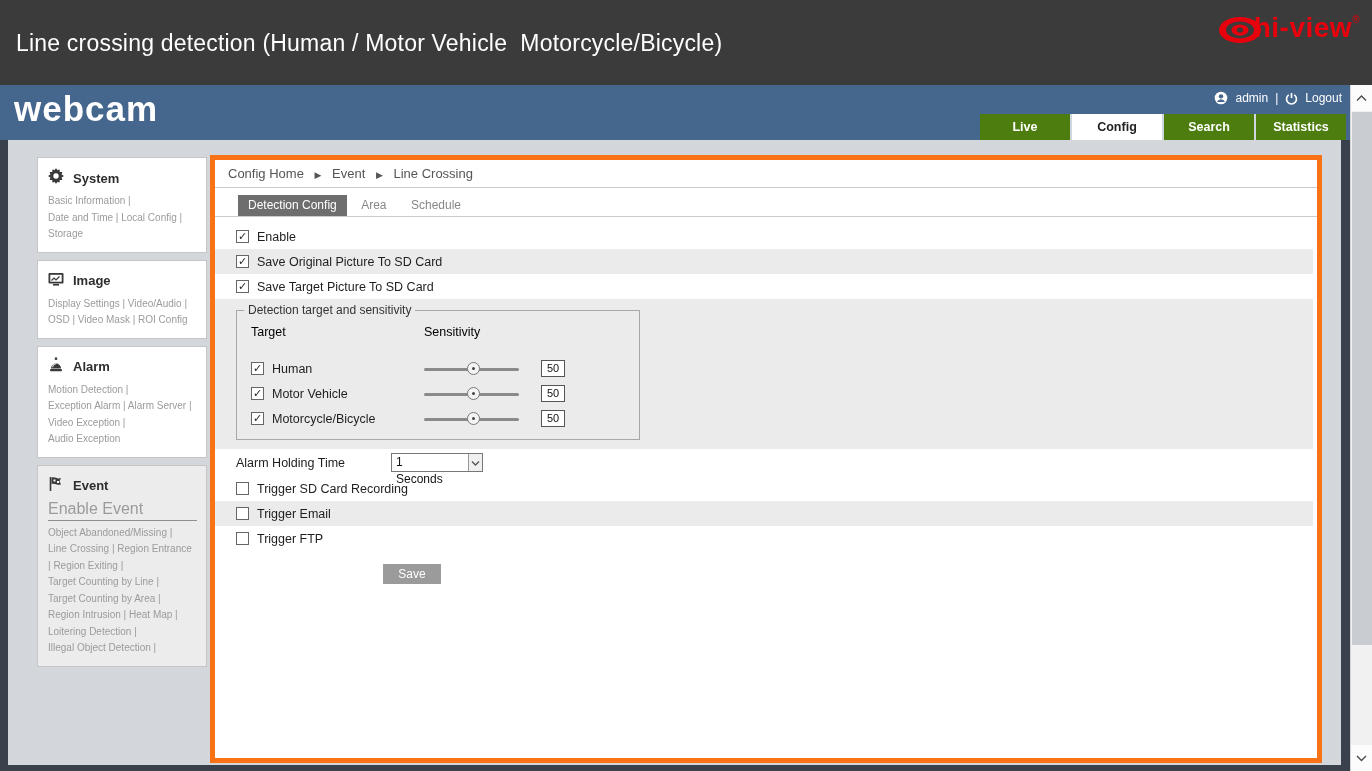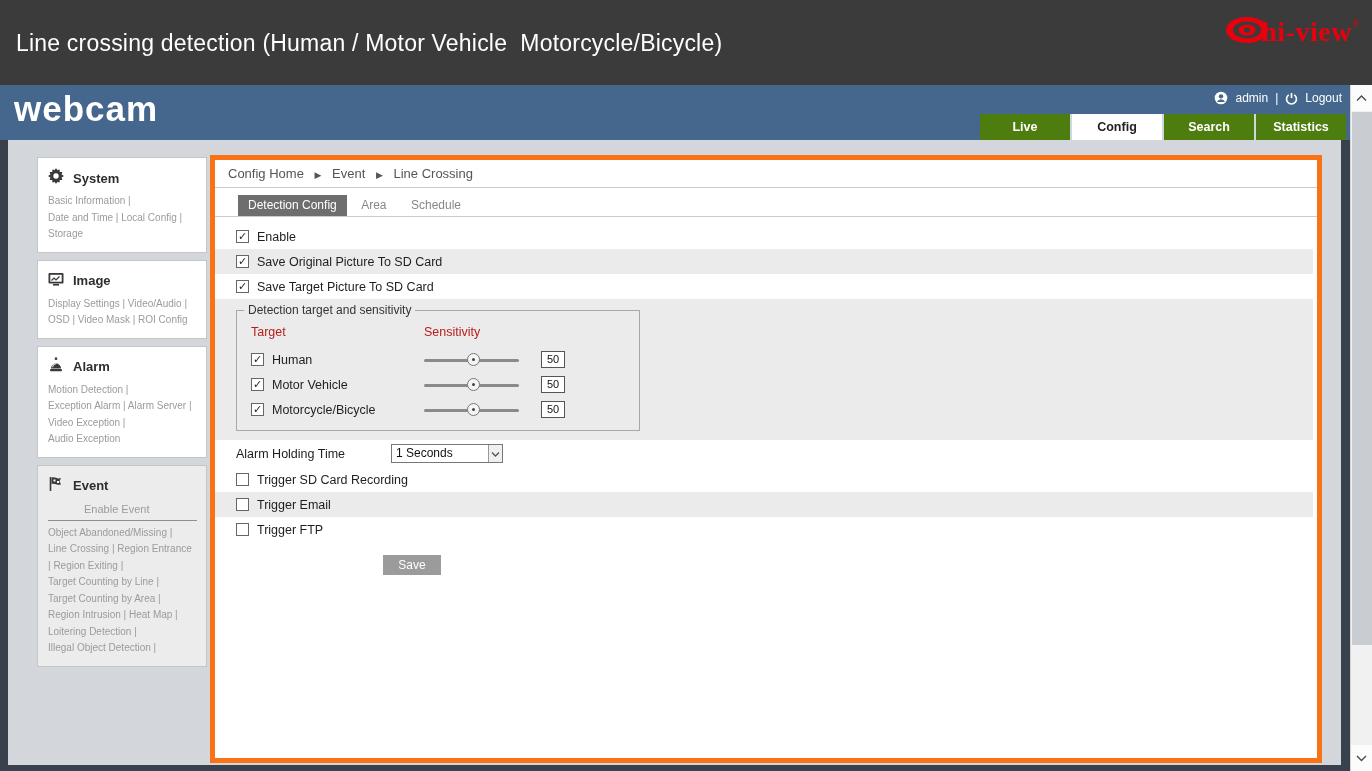--- a/index.html
+++ b/index.html
@@ -5,21 +5,21 @@
   * { box-sizing: border-box; }
   html,body { margin:0; padding:0; }
   body {
     width:1372px; height:771px; position:relative; overflow:hidden;
     font-family:"Liberation Sans", sans-serif; background:#3b3b3b;
   }
 
   
   .titlebar { position:absolute; top:0; left:0; width:1372px; height:85px; background:#3b3b3b; }
   .page-title { position:absolute; left:16px; top:30px; color:#fefefe; font-size:23px; letter-spacing:.2px; white-space:pre; }
-  .brand { position:absolute; right:12px; top:12px; display:flex; align-items:flex-end;font-family:Liberation Serif, serif; }
+  .brand { position:absolute; right:12px; top:12px; display:flex; align-items:flex-start; }
   .brand-text { color:#e8000d; font-size:28px; font-weight:700; letter-spacing:.5px; margin-left:-10px; }
   .brand-reg { color:#e8000d; font-size:10px; vertical-align:14px; font-weight:400; }
 
   
   .header { position:absolute; top:85px; left:0; width:1350px; height:55px; background:#45678e; }
   .logo { position:absolute; left:14px; top:4px; color:#fff; font-size:35px; font-weight:700; letter-spacing:1px; }
   .userbar { position:absolute; top:6px; right:8px; display:flex; align-items:center; gap:7px; color:#fff; font-size:12px; }
   .userbar .icon { display:flex; }
   .nav-tabs { position:absolute; bottom:0; right:4px; display:flex; gap:2px; background:#cfd6de; }
   .nav-tab { width:90px; height:26px; line-height:26px; text-align:center; color:#fff; background:#4d7c0f; font-size:12.5px; font-weight:700; cursor:pointer; }
@@ -29,54 +29,54 @@
   .content { position:absolute; top:140px; left:0; width:1350px; height:631px; background:#39414d; }
   .content-inner { position:absolute; left:8px; top:0; width:1333px; height:625px; background:#d3d6da; overflow:hidden; }
 
   
   .sidebar { position:absolute; left:29px; top:17px; width:170px; }
   .card { background:#fff; border:1px solid #c6c6c6; margin-bottom:7px; padding:10px 9px 9px 10px; }
   .card.highlighted { background:#ececec; }
   .card-head { display:flex; align-items:center; gap:9px; margin-bottom:5px; }
   .card-title { font-size:13px; font-weight:700; color:#2e2e2e; }
   .card-links div { color:#9b9b9b; font-size:10px; line-height:16.5px; cursor:pointer; }
-  .enable-link { color:#9b9b9b; font-size:11px; line-height:16px; cursor:pointer;margin-left:36px; }
+  .enable-link { color:#9b9b9b; font-size:16px; line-height:16px; cursor:pointer; }
   .sep-line { border-bottom:1px solid #8f8f8f; margin:3px 0 4px 0; }
 
   
   .main-panel { position:absolute; left:202px; top:15px; width:1112px; height:608px; background:#fff; border:5px solid #f97316; }
   .breadcrumb { height:28px; line-height:27px; padding-left:13px; font-size:13px; color:#555; border-bottom:1px solid #ccc; white-space:nowrap; }
   .breadcrumb .crumb { cursor:pointer; }
   .breadcrumb .sep { font-size:9px; color:#555; margin:0 7px; }
   .dtabs { padding:7px 0 0 23px; border-bottom:1px solid #ccc; }
   .dtab { display:inline-block; font-size:12px; padding:3px 10px 4px; color:#888; cursor:pointer; }
   .dtab.active { background:#6e6e6e; color:#fff; }
 
   .form { padding-top:7px; }
   .row { height:25px; display:flex; align-items:center; padding-left:21px; margin-right:4px; font-size:12.5px; color:#1e1e1e; }
   .row.alt, .band { background:#ebebeb; }
   .checkbox { flex:0 0 13px; width:13px; height:13px; border:1px solid #666; background:#fff; margin-right:8px;
               font-size:11px; line-height:11px; text-align:center; color:#1e1e1e; cursor:pointer; }
 
   .band { margin-right:4px; padding:6px 0 9px 21px; }
   .fieldset { width:404px; border:1px solid #a8a8a8; position:relative; padding:0 0 8px 0; margin-top:5px; }
   .legend { position:absolute; top:-8px; left:7px; background:#ebebeb; padding:0 4px; font-size:12px; color:#333; }
-  .f-head { display:flex; font-size:12.5px; color:#b91c1c; margin:14px 0 8px 0; }
+  .f-head { display:flex; font-size:12.5px; color:#000000; margin:14px 0 17px 0; }
   .f-head .t { margin-left:14px; width:173px; }
   .f-row { display:flex; align-items:center; height:25px; }
   .f-target { display:flex; align-items:center; margin-left:14px; width:173px; font-size:12.5px; color:#1e1e1e; }
   .slider { position:relative; width:95px; height:14px; cursor:pointer; }
   .slider .track { position:absolute; top:6px; left:0; right:0; height:3px; background:#8a8a8a; border-radius:2px; }
   .slider .thumb { position:absolute; left:43px; top:0; width:13px; height:13px; border:1px solid #777; border-radius:50%; background:#f4f4f4; }
   .slider .thumb::after { content:""; position:absolute; left:4px; top:4px; width:3px; height:3px; border-radius:50%; background:#444; }
   .f-val { width:24px; height:17px; border:1px solid #555; margin-left:22px; text-align:center; font-size:11px; line-height:15px; color:#111; background:#fff; }
 
   .aht-row { height:27px; display:flex; align-items:center; padding-left:21px; font-size:12.5px; color:#1e1e1e; }
   .aht-label { width:155px; }
-  .select { width:112px; height:19px; border:1px solid #777; display:flex; background:#fff; cursor:pointer;gap:24px; }
+  .select { width:92px; height:19px; border:1px solid #777; display:flex; background:#fff; cursor:pointer;gap:24px; }
   .sel-val { flex:1; font-size:12px; line-height:17px; padding-left:4px; color:#111; }
   .sel-btn { width:14px; border-left:1px solid #999; background:#f0f0f0; display:flex; align-items:center; justify-content:center; }
 
   .save-row { margin-top:13px; padding-left:168px; }
   .save-btn { width:58px; height:20px; background:#9b9b9b; color:#fff; border:none; font-size:12px; font-family:inherit; cursor:pointer; }
 
   
   .scrollbar { position:absolute; top:85px; right:0; width:22px; height:686px; background:#f1f1f1; border-left:1px solid #d5d5d5; }
   .sb-btn { position:absolute; left:0; width:21px; height:26px; background:#fcfcfc; display:flex; align-items:center; justify-content:center; cursor:pointer; }
   .sb-up { top:0; }

